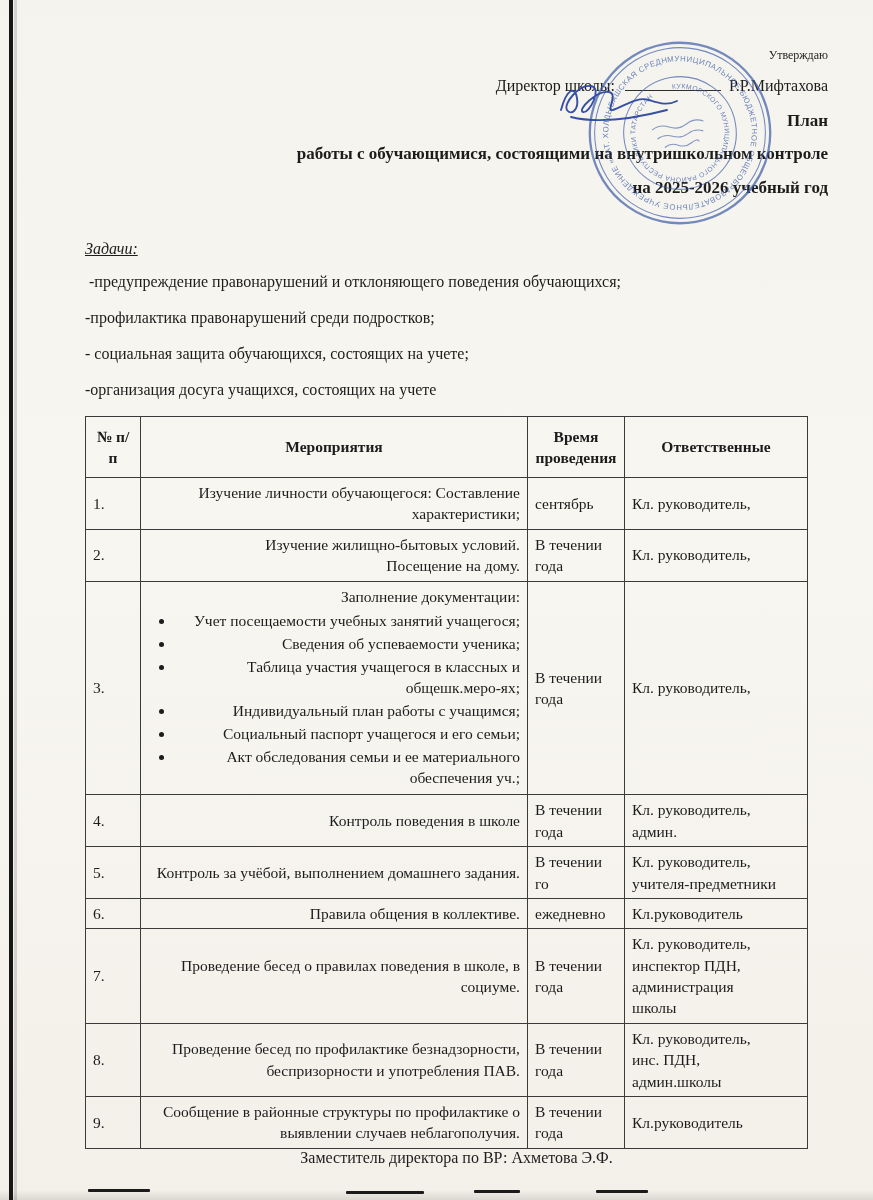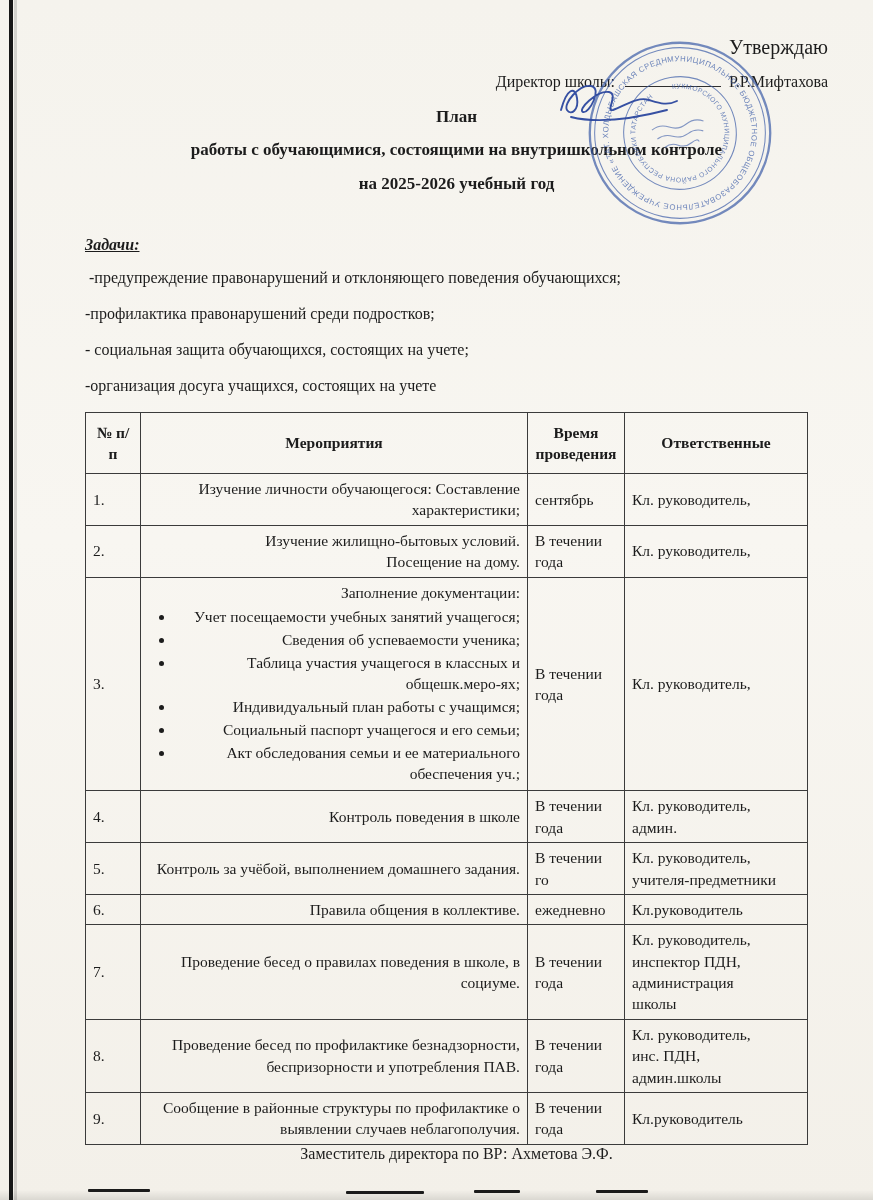--- a/index.html
+++ b/index.html
@@ -11,30 +11,30 @@
   .scan-left-soft{position:absolute;left:14px;top:0;width:3px;height:1200px;background:rgba(60,60,60,.18);}
   .mark{position:absolute;height:3px;background:#1b1b1b;border-radius:1px;}
   .m1{left:88px;top:1189px;width:62px;}
   .m2{left:346px;top:1191px;width:78px;}
   .m3{left:474px;top:1190px;width:46px;}
   .m4{left:596px;top:1190px;width:52px;}
   .bottom-shade{position:absolute;left:0;bottom:0;width:100%;height:10px;background:linear-gradient(180deg,rgba(0,0,0,0),rgba(0,0,0,.10));}
 
   .doc-body{position:relative;padding:0 45px 0 85px;}
 
-  .approve{padding-top:36px;text-align:right;font-size:20px;}
+  .approve{padding-top:48px;text-align:right;font-size:12px;}
   .director-line{margin-top:14px;text-align:right;font-size:16px;}
   .sig-underscore{display:inline-block;width:96px;height:13px;border-bottom:1.4px solid #2e2e2e;margin:0 8px 0 10px;vertical-align:baseline;}
 
-  .title{text-align:center;font-weight:bold;font-size:17px;}
+  .title{text-align:right;font-weight:bold;font-size:17px;}
   .t1{margin-top:16px;}
   .t2{margin-top:13px;}
   .t3{margin-top:14px;}
 
-  .tasks-heading{margin-top:42px;font-size:16px;font-style:italic;font-weight:700;text-decoration:underline;}
+  .tasks-heading{margin-top:42px;font-size:16px;font-style:italic;font-weight:400;text-decoration:underline;}
   .task{margin-top:12px;font-size:16px;line-height:1.5;white-space:pre-wrap;}
 
   table.plan{border-collapse:collapse;margin-top:14px;width:713px;table-layout:fixed;}
   .plan th,.plan td{border:1.5px solid #3b3b3b;padding:4px 7px;font-size:15.5px;line-height:1.38;vertical-align:middle;}
   .plan thead th{font-weight:bold;text-align:center;height:52px;}
   th.c-num,td.c-num{width:40px;}
   th.c-act,td.c-act{width:372px;}
   th.c-time,td.c-time{width:82px;overflow-wrap:anywhere;}
   th.c-resp,td.c-resp{width:168px;}
   td.c-num{text-align:left;}

